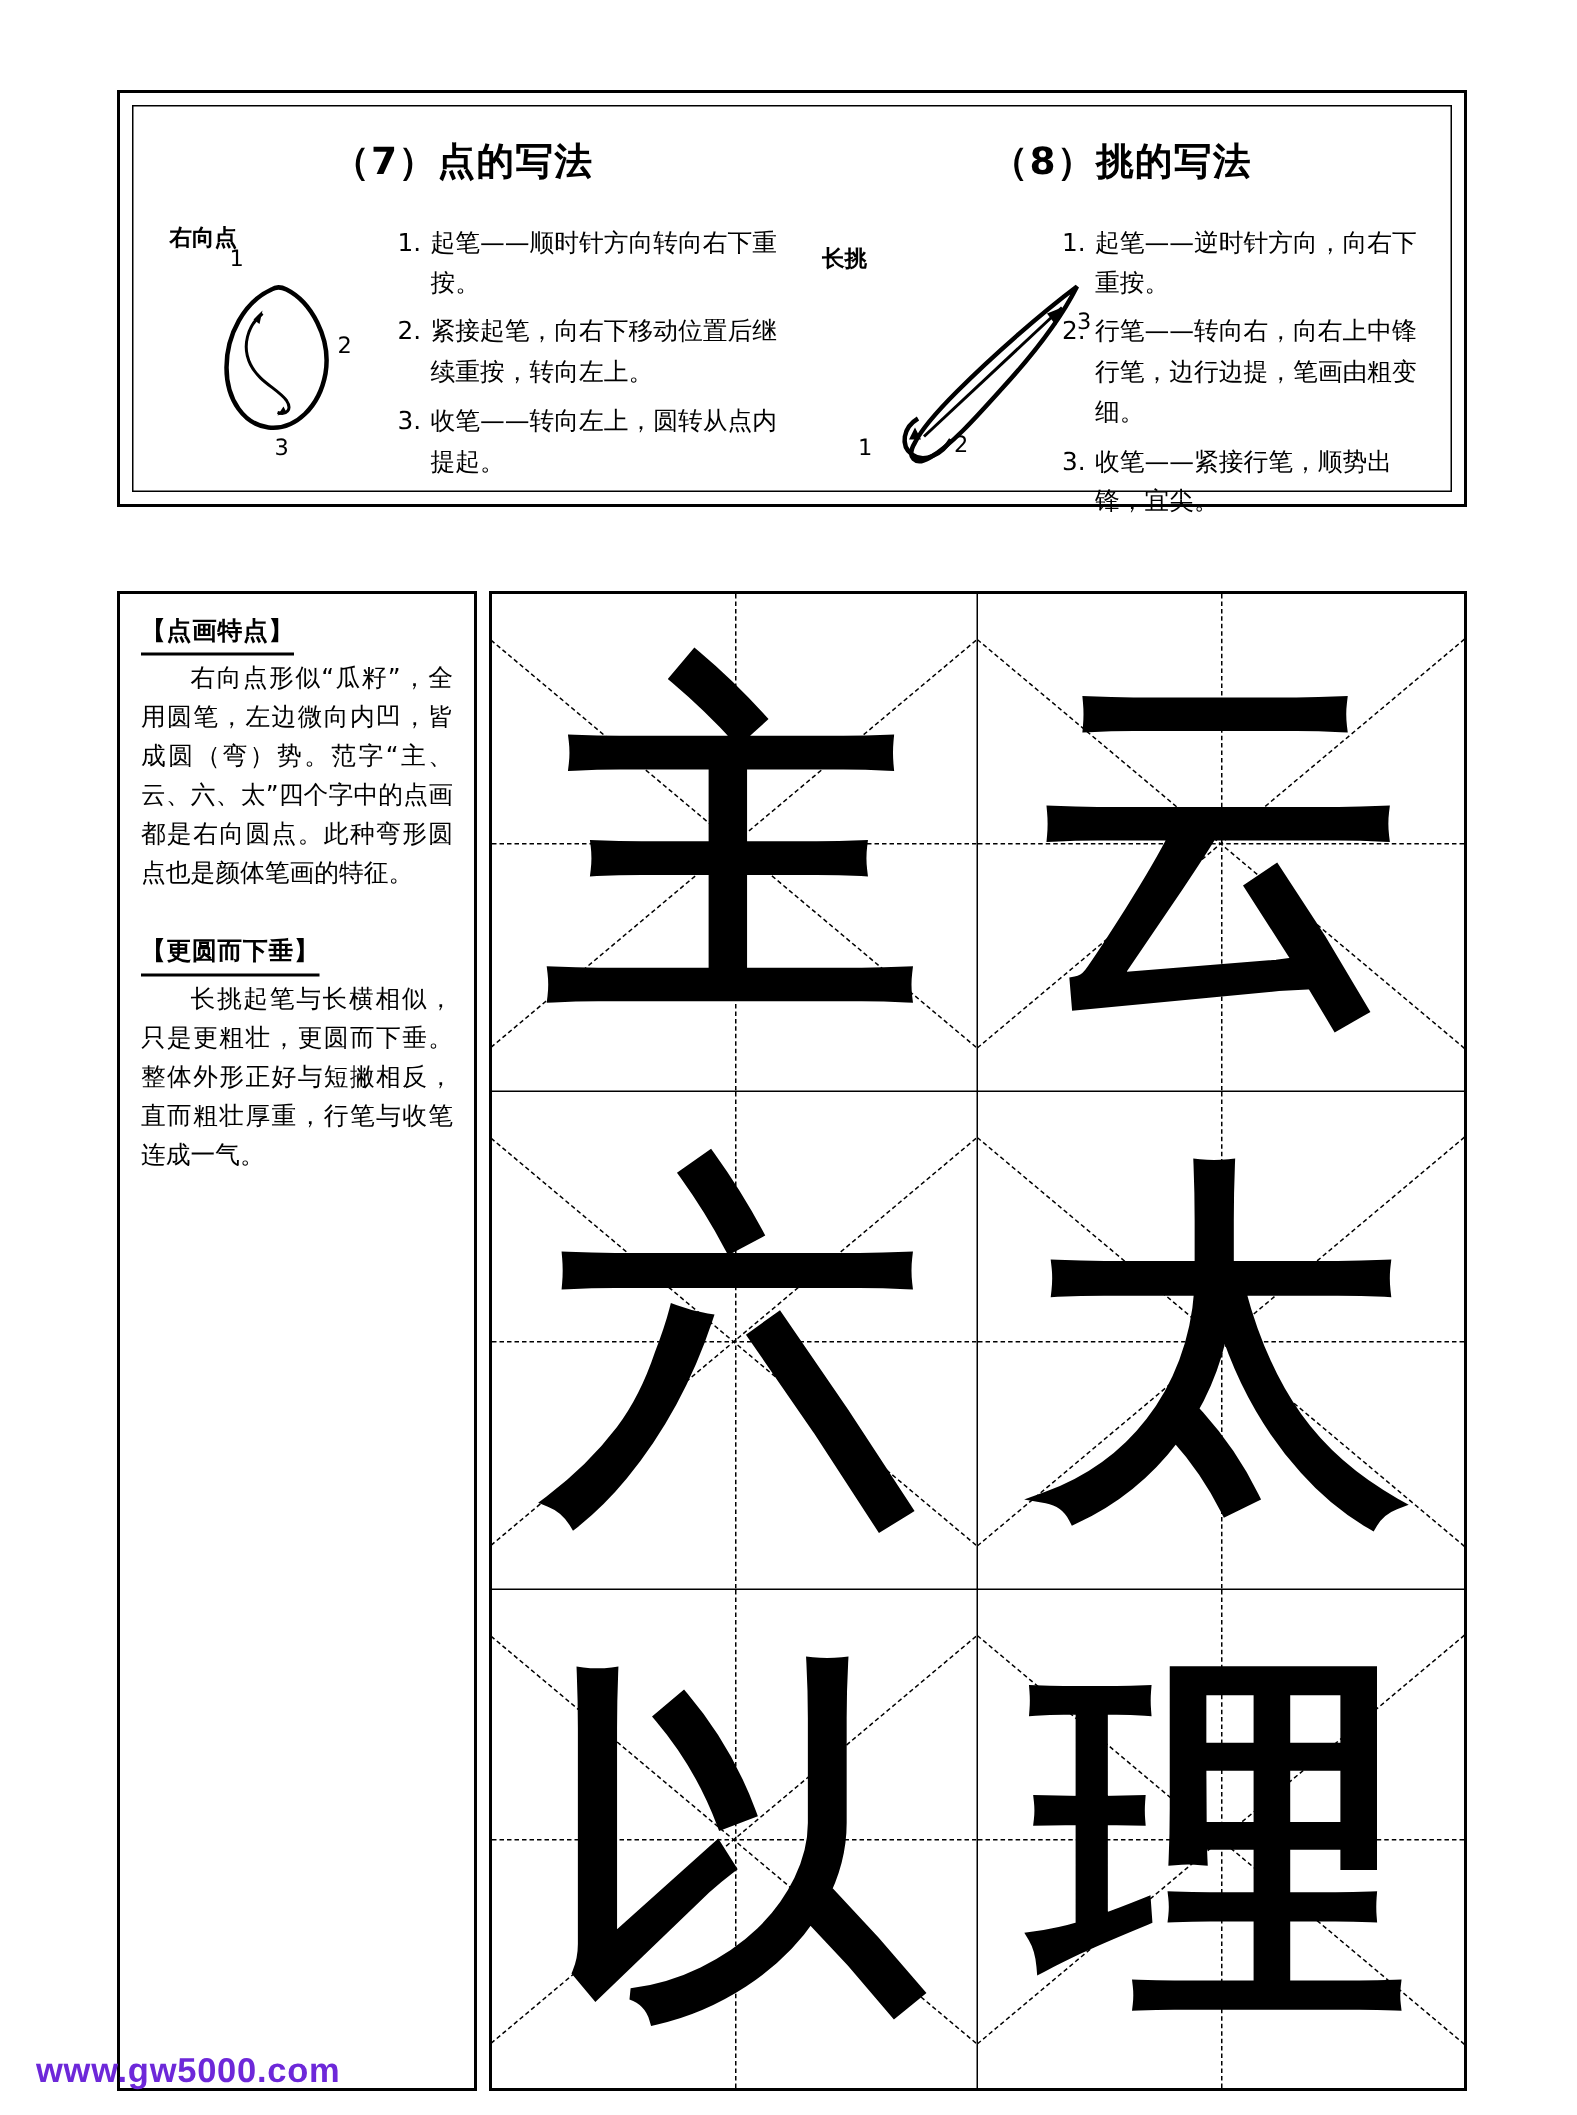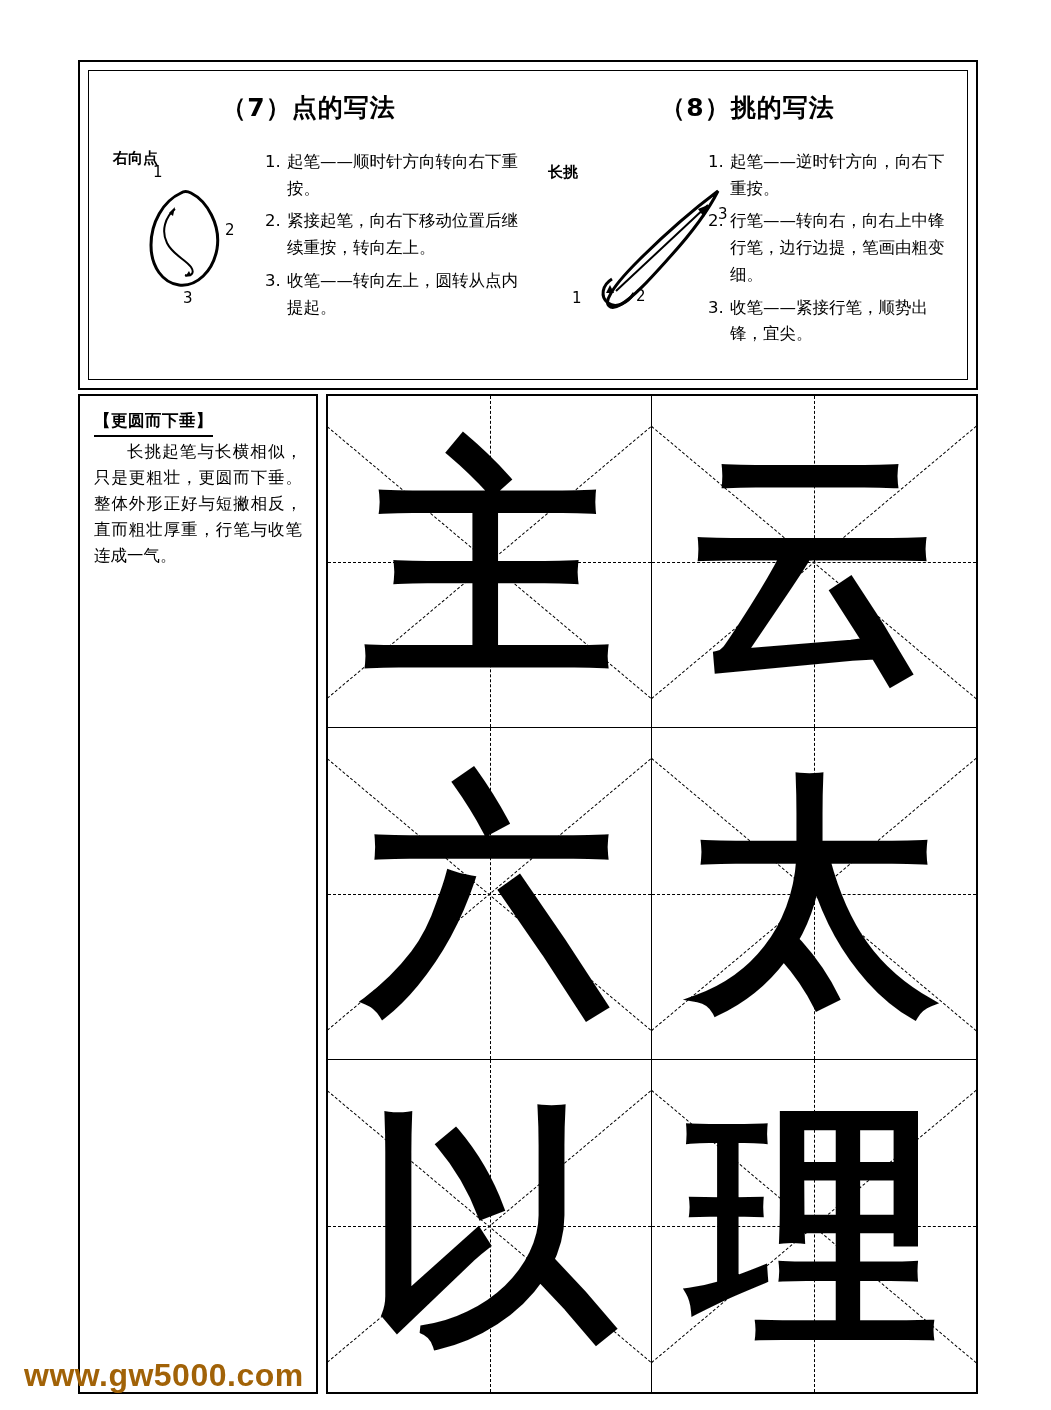--- a/index.html
+++ b/index.html
@@ -15,21 +15,21 @@
     color: #000;
     overflow: hidden;
   }
 
   
   .top-panel {
     position: absolute;
     left: 78px;
     top: 60px;
     width: 900px;
-    height: 330px;
+    height: 278px;
     border: 2px solid #000;
     box-sizing: border-box;
     background: #fff;
   }
   .top-inner {
     position: absolute;
     left: 8px;
     top: 8px;
     right: 8px;
     bottom: 8px;
@@ -194,23 +194,23 @@
     font-weight: 700;
     color: #000;
     z-index: 2;
     -webkit-font-smoothing: none;
   }
 
   .watermark {
     position: absolute;
     left: 24px;
     bottom: 16px;
-    font-size: 32px;
+    font-size: 23px;
     font-weight: bold;
-    color: #a16207;
+    color: #6d28d9;
     font-family: "Liberation Sans", sans-serif;
     letter-spacing: 0.5px;
   }
 </style>
 </head>
 <body>
 
 <div class="top-panel">
   <div class="top-inner">
 
@@ -281,20 +281,26 @@
       </div>
     </div>
 
   </div>
 </div>
 
 <div class="lower">
 
   <div class="notes">
 
+    <div class="note-block">
+      <div class="note-head">
+        <span class="br">【点画特点】</span>
+      </div>
+      <p class="note-para">右向点形似“瓜籽”，全用圆笔，左边微向内凹，皆成圆（弯）势。范字“主、云、六、太”四个字中的点画都是右向圆点。此种弯形圆点也是颜体笔画的特征。</p>
+    </div>
 
     <div class="note-block">
       <div class="note-head">
         <span class="br">【更圆而下垂】</span>
       </div>
       <p class="note-para">长挑起笔与长横相似，只是更粗壮，更圆而下垂。整体外形正好与短撇相反，直而粗壮厚重，行笔与收笔连成一气。</p>
     </div>
 
 
   </div>

